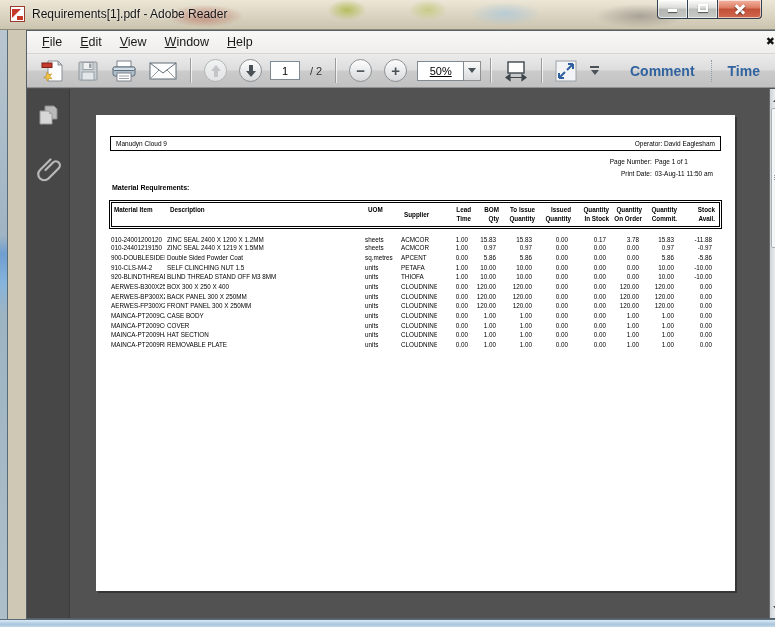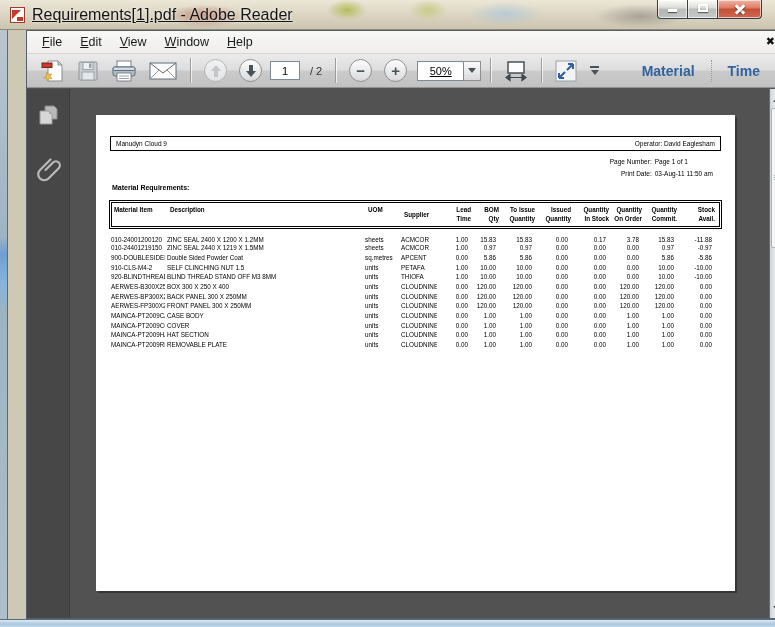--- a/index.html
+++ b/index.html
@@ -10,21 +10,21 @@
   .titlebar { position:absolute; top:0; left:0; width:775px; height:30px;
     background:
       radial-gradient(ellipse 55px 16px at 205px 16px, rgba(186,118,100,.85), rgba(186,118,100,0) 70%),
       radial-gradient(ellipse 26px 14px at 347px 10px, rgba(178,188,88,.95), rgba(178,188,88,0) 75%),
       radial-gradient(ellipse 26px 14px at 428px 10px, rgba(193,200,120,.8), rgba(193,200,120,0) 75%),
       radial-gradient(ellipse 48px 16px at 505px 14px, rgba(168,198,220,.7), rgba(168,198,220,0) 75%),
       radial-gradient(ellipse 60px 16px at 640px 16px, rgba(120,115,110,.5), rgba(120,115,110,0) 75%),
       linear-gradient(#ece6d6, #cbc4af);
     border-bottom:1px solid #8f8a77; }
   .title-left { position:absolute; left:10px; top:6px; display:flex; align-items:center; gap:7px; }
-  .title-text { font-size:16px; color:#141414; text-shadow:0 0 3px rgba(255,255,255,.9);text-decoration:underline; }
+  .title-text { font-size:12px; color:#141414; text-shadow:0 0 3px rgba(255,255,255,.9); }
   .pdficon { width:15px; height:16px; background:#fff; border:1px solid #9a3b30; position:relative; }
   .pdficon:before { content:""; position:absolute; left:1px; top:2px; border-left:9px solid #c7392b; border-bottom:9px solid transparent; }
   .pdficon:after { content:""; position:absolute; right:1px; bottom:1px; width:6px; height:4px; background:#c7392b; }
 
   .winbtns { position:absolute; top:0; right:13px; display:flex; }
   .winbtn { width:31px; height:19px; border:1px solid #30404f; border-top:none; margin-left:-1px;
     background:linear-gradient(rgba(255,255,255,.85), rgba(210,216,222,.55) 45%, rgba(150,160,170,.5) 50%, rgba(190,198,206,.6));
     box-shadow:inset 0 0 0 1px rgba(255,255,255,.6); position:relative; cursor:default; }
   .winbtn.first { border-bottom-left-radius:4px; }
   .winbtn.close { width:45px; border-bottom-right-radius:4px;
@@ -231,21 +231,21 @@
           <path d="M12 10 L18 4 M18 4 h-5 M18 4 v5" stroke="#2f5f9e" stroke-width="2" fill="none"></path>
           <path d="M10 12 L4 18 M4 18 h5 M4 18 v-5" stroke="#2f5f9e" stroke-width="2" fill="none"></path>
         </svg>
       </div>
       <div class="tbtn caretbtn">
         <div class="caretbar"></div>
         <div class="tri-down"></div>
       </div>
 
       <span class="spacer"></span>
-      <span class="bluelink">Material</span>
+      <span class="bluelink">Comment</span>
       <div class="dottedsep"></div>
       <span class="bluelink">Time</span>
     </div>
 
     <div class="content">
       <div class="sidebar">
         <div class="sbtn">
           <svg width="26" height="26" viewBox="0 0 26 26">
             <path d="M10 3 h9 l3 3 v10 h-12 z" fill="#b9b9b9" stroke="#8a8a8a"></path>
             <path d="M5 8 h9 l3 3 v10 h-12 z" fill="#d7d7d7" stroke="#9a9a9a"></path>

